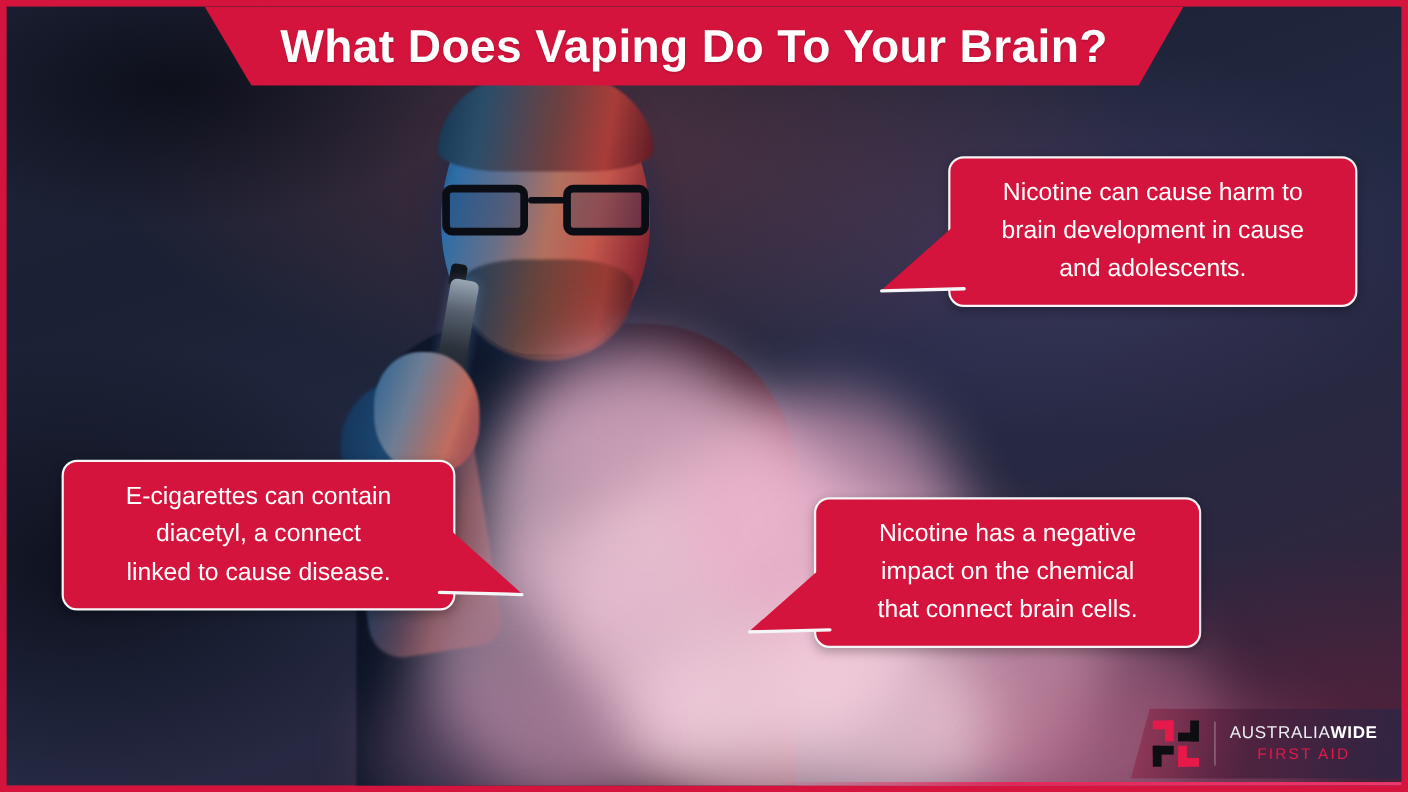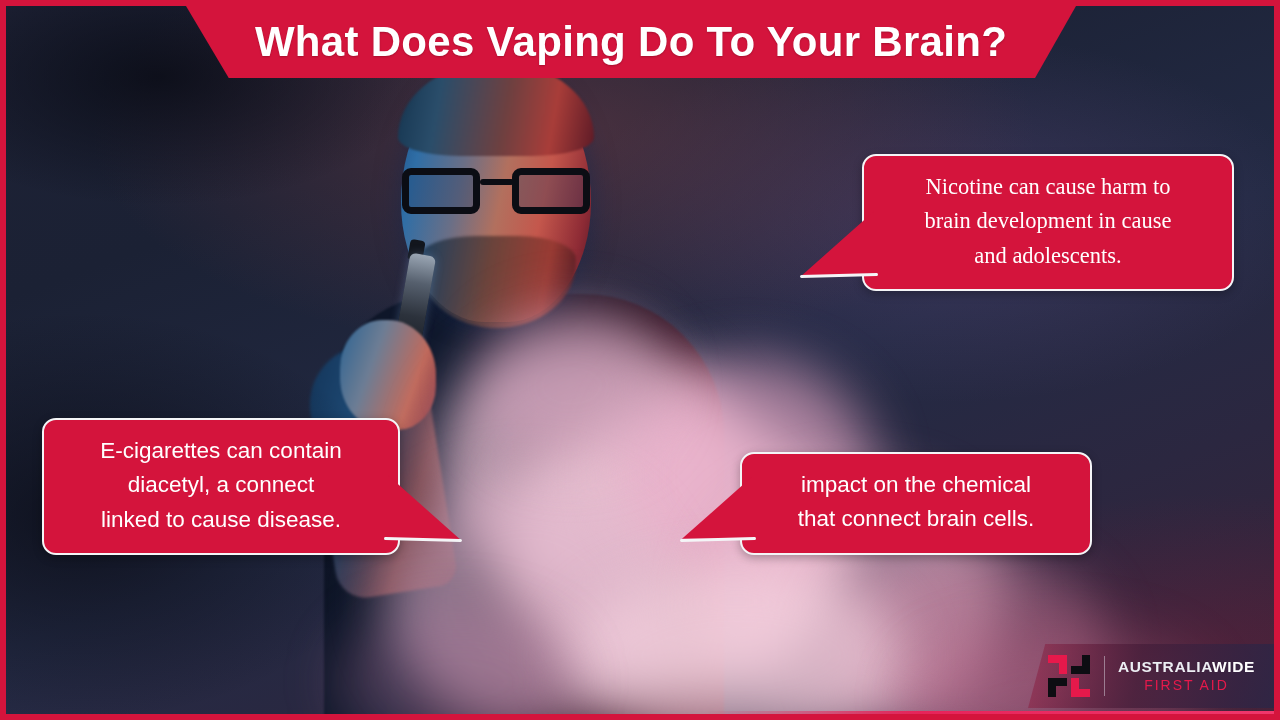--- a/index.html
+++ b/index.html
@@ -171,44 +171,43 @@
     font-size: 22.5px;
     line-height: 1.53;
     padding: 14px 22px 16px;
     box-sizing: border-box;
     box-shadow: 0 3px 10px rgba(0,0,0,0.28);
   }
   .bubble p { margin: 0; }
 
   
   #bubble-nicotine-brain {
-    left: 862px; top: 154px;
+    left: 862px; top: 142px;
     width: 372px;
     text-align: center;
-    font-family: Liberation Serif, serif;
   }
   #bubble-nicotine-brain .tail-fill {
     position: absolute;
     left: -62px; bottom: 14px;
     width: 72px; height: 64px;
     background: #d4143c;
     clip-path: polygon(100% 0%, 100% 100%, 0% 100%);
   }
   #bubble-nicotine-brain .tail-edge {
     position: absolute;
     left: -64px; bottom: 12px;
     width: 78px; height: 3px;
     background: #f4f5f7;
     border-radius: 2px;
     transform: rotate(-1.5deg);
   }
 
   
   #bubble-diacetyl {
-    left: 42px; top: 418px;
+    left: 56px; top: 418px;
     width: 358px;
     text-align: center;
   }
   #bubble-diacetyl .tail-fill {
     position: absolute;
     right: -62px; bottom: 14px;
     width: 72px; height: 64px;
     background: #d4143c;
     clip-path: polygon(0% 0%, 100% 100%, 0% 100%);
   }
@@ -279,21 +278,21 @@
     margin: 0 13px 0 14px;
     flex: 0 0 1px;
   }
   .logo-text { line-height: 1.08; }
   .logo-line1 {
     font-size: 15.5px;
     letter-spacing: 0.6px;
     color: #eceef3;
   }
   .logo-line1 b { font-weight: bold; color: #ffffff; }
-  .logo-line1 span.thin { font-weight: bold; }
+  .logo-line1 span.thin { font-weight: normal; }
   .logo-line2 {
     font-size: 14px;
     letter-spacing: 2.0px;
     color: #e6194b;
     margin-top: 2px;
     text-align: center;
   }
 
   .bottom-rule {
     position: absolute;
@@ -355,20 +354,21 @@
     <span class="tail-fill"></span>
     <span class="tail-edge"></span>
     <p>E-cigarettes can contain</p>
     <p>diacetyl, a connect</p>
     <p>linked to cause disease.</p>
   </div>
 
   <div class="bubble" id="bubble-synapses">
     <span class="tail-fill"></span>
     <span class="tail-edge"></span>
+    <p>Nicotine has a negative</p>
     <p>impact on the chemical</p>
     <p>that connect brain cells.</p>
   </div>
 
   <div class="logo-strip">
     <div class="logo-mark">
       <i class="lm-a"></i>
         <i class="lm-a2"></i>
       <i class="lm-b"></i>
         <i class="lm-b2"></i>

